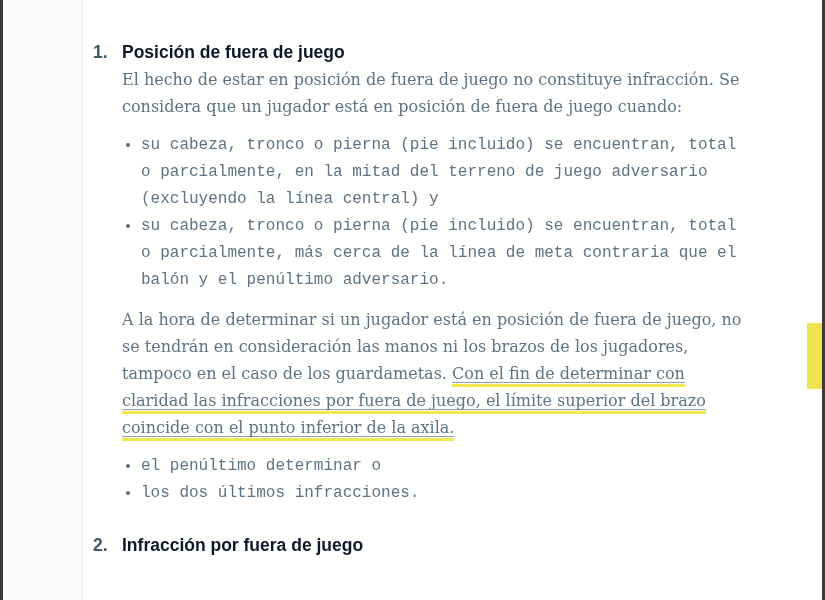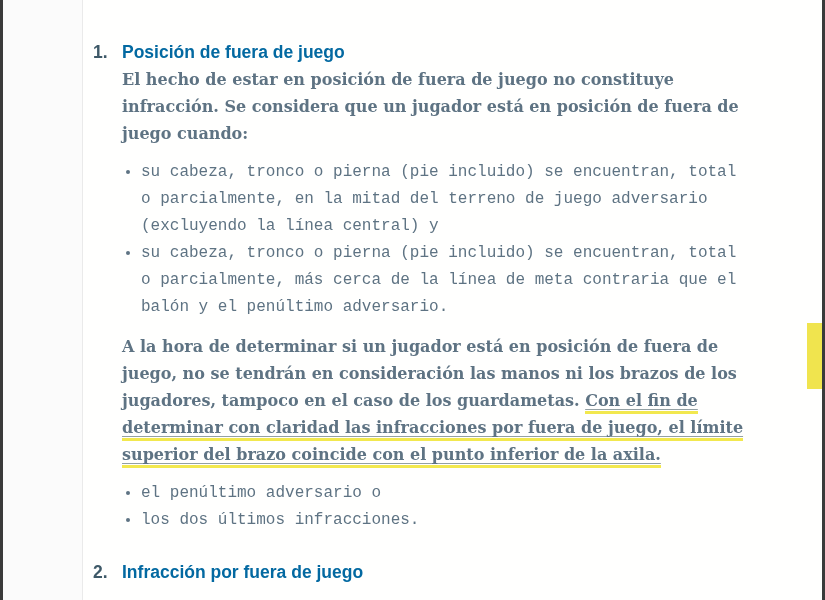--- a/index.html
+++ b/index.html
@@ -67,26 +67,25 @@
     flex: 0 0 630px;
     color: #5e7383;
     font-size: 16px;
     line-height: 27px;
   }
   .law-title {
     font-family: "Liberation Sans", sans-serif;
     font-weight: 700;
     font-size: 17.5px;
     line-height: 24px;
-    color: #0369a1;
+    color: #0f172a;
     margin: 0 0 2px 0;
   }
   .law-body p {
     margin: 0 0 12px 0;
-    font-weight: bold;
   }
   .law-body ul {
     margin: 0 0 12px 0;
     padding-left: 19px;
     list-style: disc outside;
     font-family: Liberation Mono, monospace;
   }
   .law-body ul li::marker {
     color: #5e7383;
     font-size: 14px;
@@ -123,21 +122,21 @@
         <div class="law-num">1.</div>
         <div class="law-body">
           <h3 class="law-title">Posición de fuera de juego</h3>
           <p>El hecho de estar en posición de fuera de juego no constituye infracción. Se considera que un jugador está en posición de fuera de juego cuando:</p>
           <ul>
             <li>su cabeza, tronco o pierna (pie incluido) se encuentran, total o parcialmente, en la mitad del terreno de juego adversario (excluyendo la línea central) y</li>
             <li>su cabeza, tronco o pierna (pie incluido) se encuentran, total o parcialmente, más cerca de la línea de meta contraria que el balón y el penúltimo adversario.</li>
           </ul>
           <p><span>A la hora de determinar si un jugador está en posición de fuera de juego, no se tendrán en consideración las manos ni los brazos de los jugadores, tampoco en el caso de los guardametas. </span><span class="annotated">Con el fin de determinar con claridad las infracciones por fuera de juego, el límite superior del brazo coincide con el punto inferior de la axila.</span></p>
           <ul>
-            <li>el penúltimo adversario o</li>
+            <li>el penúltimo determinar o</li>
             <li>los dos últimos infracciones.</li>
           </ul>
         </div>
       </li>
 
       <li class="law-item">
         <div class="law-num">2.</div>
         <div class="law-body">
           <h3 class="law-title">Infracción por fuera de juego</h3>
 

